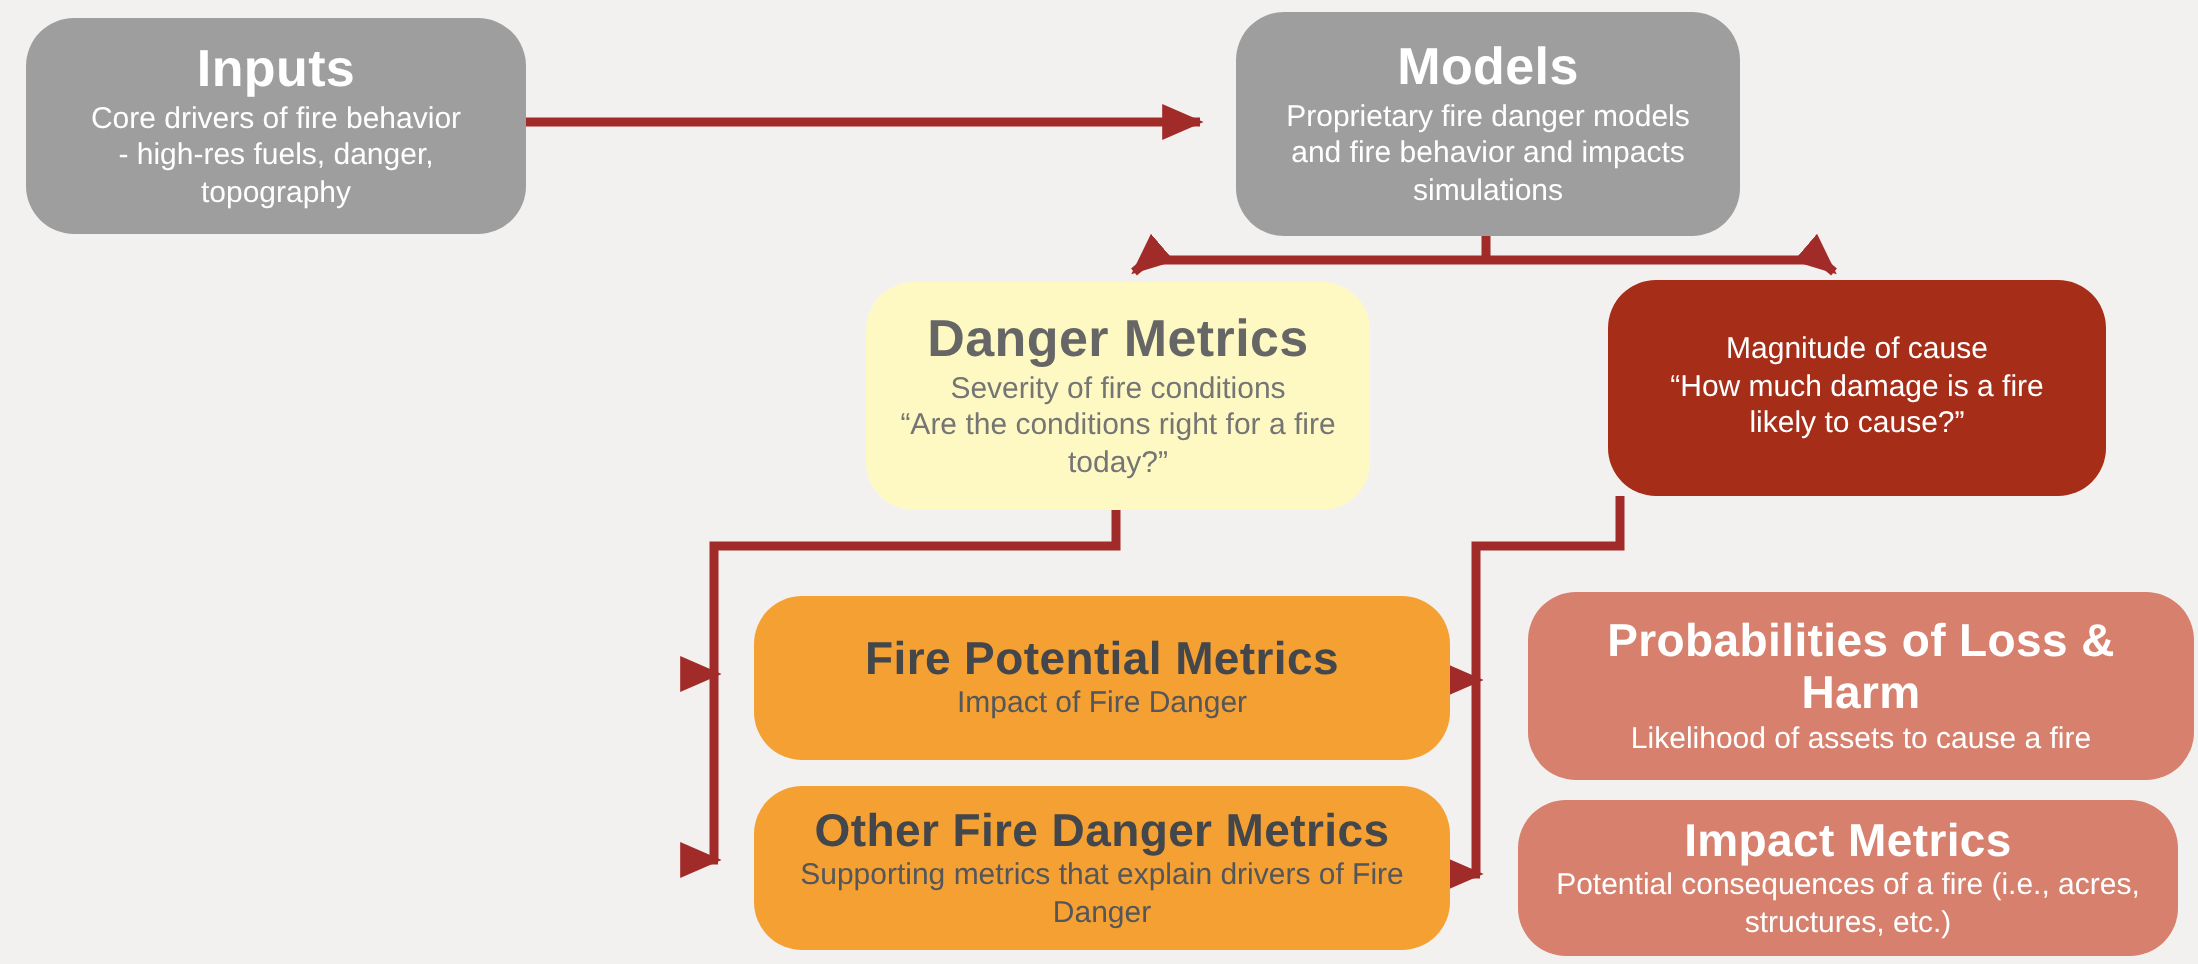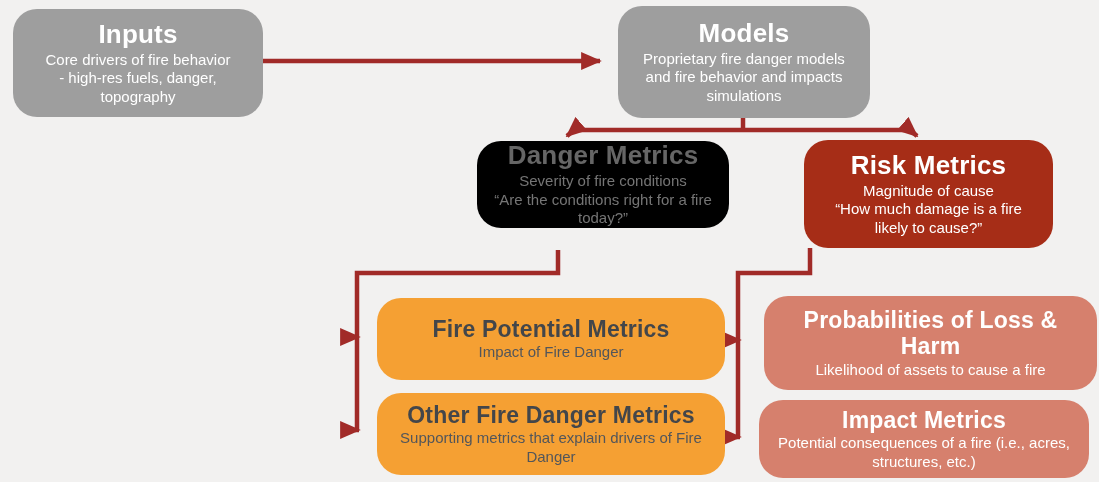--- a/index.html
+++ b/index.html
@@ -34,21 +34,21 @@
   }
   .node .body{
     font-size:15px;
     line-height:1.24;
   }
   .t-lg{font-size:26px;}
   .t-md{font-size:23px;}
 
   .n-inputs {left:13px; top:9px;  width:250px;height:108px;background:#9E9E9E;color:#FFFFFF;}
   .n-models {left:618px;top:6px;  width:252px;height:112px;background:#9E9E9E;color:#FFFFFF;}
-  .n-danger {left:433px;top:141px;width:252px;height:87px;background:#000000;color:#757575;margin-left:44px;}
+  .n-danger {left:433px;top:141px;width:252px;height:114px;background:#fef9c3;color:#757575;}
   .n-danger .title{color:#666666;}
   .n-risk   {left:804px;top:140px;width:249px;height:108px;background:#A62D17;color:#FFFFFF;}
   .n-firepot{left:377px;top:298px;width:348px;height:82px; background:#F5A033;color:#53565A;}
   .n-firepot .title,.n-otherfd .title{color:#43464A;}
   .n-otherfd{left:377px;top:393px;width:348px;height:82px; background:#F5A033;color:#53565A;}
   .n-prob   {left:764px;top:296px;width:333px;height:94px; background:#D6806D;color:#FFFFFF;}
   .n-impact {left:759px;top:400px;width:330px;height:78px; background:#D6806D;color:#FFFFFF;}
 </style>
 </head>
 <body>
@@ -84,21 +84,20 @@
     <div class="body">Proprietary fire danger models and fire behavior and impacts simulations</div>
   </div>
 
   <div class="node n-danger">
     <div class="title t-lg">Danger Metrics</div>
     <div class="body">Severity of fire conditions</div>
     <div class="body">“Are the conditions right for a fire today?”</div>
   </div>
 
   <div class="node n-risk">
-    <div class="title t-lg">Risk Metrics</div>
     <div class="body">Magnitude of cause</div>
     <div class="body">“How much damage is a fire likely to cause?”</div>
   </div>
 
   <div class="node n-firepot">
     <div class="title t-md">Fire Potential Metrics</div>
     <div class="body">Impact of Fire Danger</div>
   </div>
 
   <div class="node n-otherfd">

